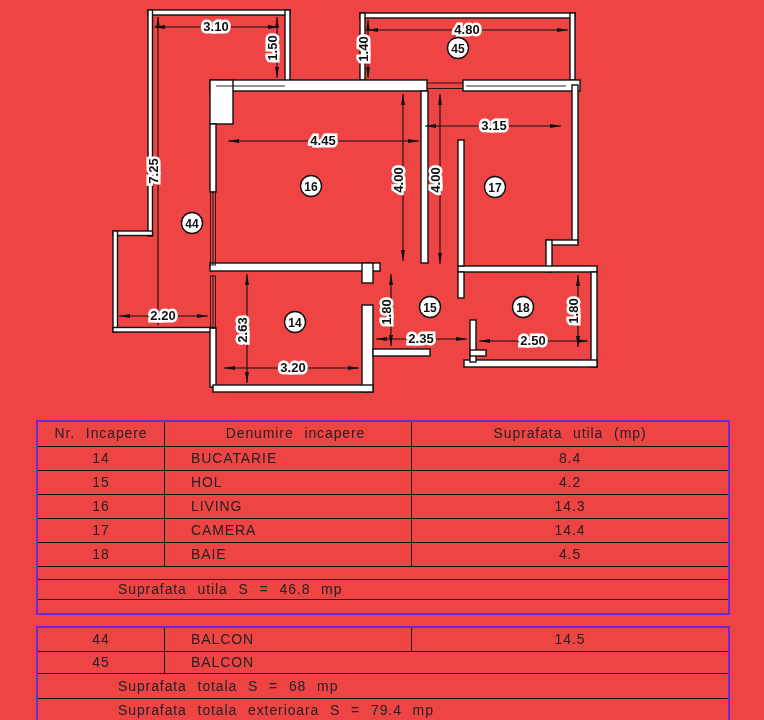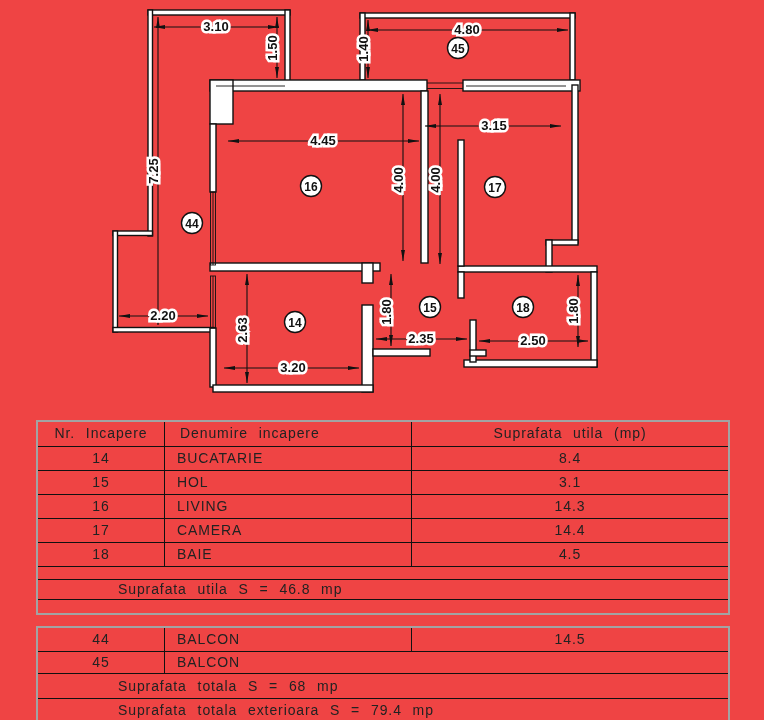--- a/index.html
+++ b/index.html
@@ -10,25 +10,25 @@
   .dimtxt{font-family:"Liberation Sans",sans-serif;font-size:13px;font-weight:700;fill:#111;
           paint-order:stroke;stroke:#fff;stroke-width:5px;text-anchor:middle;}
   .roomnum{font-family:"Liberation Sans",sans-serif;font-size:12px;font-weight:700;fill:#111;text-anchor:middle;}
   .wall{fill:#fff;stroke:#111;stroke-width:1.4;}
   .dimline{stroke:#111;stroke-width:1.1;fill:none;}
   .thin{stroke:#111;stroke-width:0.9;fill:none;}
   .circ{fill:#fff;stroke:#111;stroke-width:1.4;}
   
   #tablewrap{position:absolute;left:36px;top:420px;width:694px;
              font-size:14px;letter-spacing:0.9px;word-spacing:6px;color:#222;}
-  .tblock{border:2px solid #a3a3a3;}
+  .tblock{border:2px solid #6d28d9;}
   .trow{display:flex;box-sizing:border-box;border-top:1.6px solid #111;}
   .trow:first-child{border-top:none;}
   .c1{width:126px;text-align:center;}
-  .c2{width:247px;border-left:1.6px solid #111;padding-left:12px;box-sizing:border-box;}
+  .c2{width:247px;border-left:1.6px solid #111;padding-left:26px;box-sizing:border-box;}
   .c3{flex:1;border-left:1.6px solid #111;text-align:center;}
   .full{width:100%;padding-left:80px;box-sizing:border-box;}
   .h24{height:24px;line-height:23px;}
   .h23{height:23px;line-height:22px;}
   .h22{height:22px;line-height:21px;}
   .h25{height:25px;line-height:24px;}
   .h20{height:20px;line-height:19px;}
   .h13{height:13px;}
   .h14{height:14px;}
   .gap{height:11px;}
@@ -154,32 +154,32 @@
       <text class="roomnum" x="430" y="311.5">15</text>
       <circle class="circ" cx="523" cy="307" r="10.5"></circle>
       <text class="roomnum" x="523" y="311.5">18</text>
     </g>
   </svg>
 
   <div id="tablewrap">
     <div class="tblock">
       <div class="trow h24">
         <div class="c1">Nr. Incapere</div>
-        <div class="c2" style="padding-left:15px;">Denumire incapere</div>
+        <div class="c2" style="text-align:center;padding-left:15px;">Denumire incapere</div>
         <div class="c3">Suprafata utila (mp)</div>
       </div>
       <div class="trow h24">
         <div class="c1">14</div>
         <div class="c2">BUCATARIE</div>
         <div class="c3">8.4</div>
       </div>
       <div class="trow h24">
         <div class="c1">15</div>
         <div class="c2">HOL</div>
-        <div class="c3">3.1</div>
+        <div class="c3">4.2</div>
       </div>
       <div class="trow h24">
         <div class="c1">16</div>
         <div class="c2">LIVING</div>
         <div class="c3">14.3</div>
       </div>
       <div class="trow h24">
         <div class="c1">17</div>
         <div class="c2">CAMERA</div>
         <div class="c3">14.4</div>

